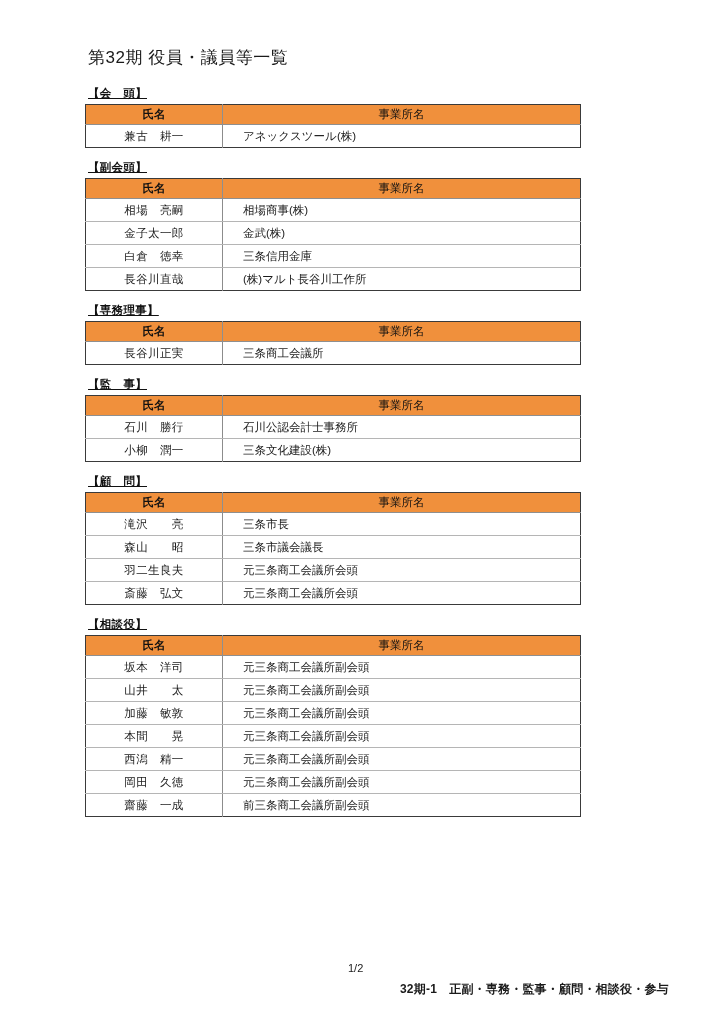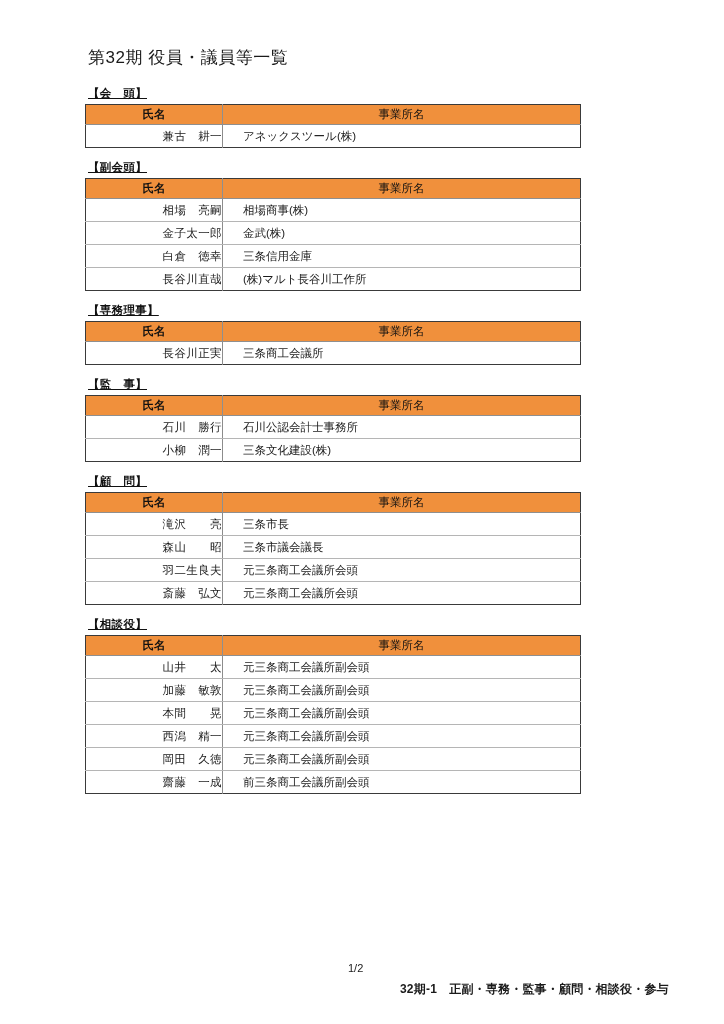--- a/index.html
+++ b/index.html
@@ -79,21 +79,21 @@
     font-size: 11.5px;
     height: 22px;
     line-height: 22px;
     padding: 0;
     border: 1px solid #b5b5b5;
     background: #ffffff;
     white-space: nowrap;
     overflow: hidden;
   }
   table.roster td.cell-name {
-    text-align: right;
+    text-align: center;
     border-left: none;
     border-right: 1px solid #8c8c8c;
     letter-spacing: 0.4px;
   }
   table.roster td.cell-org {
     text-align: left;
     padding-left: 20px;
     border-right: none;
   }
   table.roster tr:last-child td {
@@ -266,20 +266,24 @@
             <col class="c-org">
           </colgroup>
           <thead>
             <tr>
               <th class="h-name">氏名</th>
               <th class="h-org">事業所名</th>
             </tr>
           </thead>
           <tbody>
             <tr>
+              <td class="cell-name">坂本　洋司</td>
+              <td class="cell-org">元三条商工会議所副会頭</td>
+            </tr>
+            <tr>
               <td class="cell-name">山井　　太</td>
               <td class="cell-org">元三条商工会議所副会頭</td>
             </tr>
             <tr>
               <td class="cell-name">加藤　敏敦</td>
               <td class="cell-org">元三条商工会議所副会頭</td>
             </tr>
             <tr>
               <td class="cell-name">本間　　晃</td>
               <td class="cell-org">元三条商工会議所副会頭</td>

